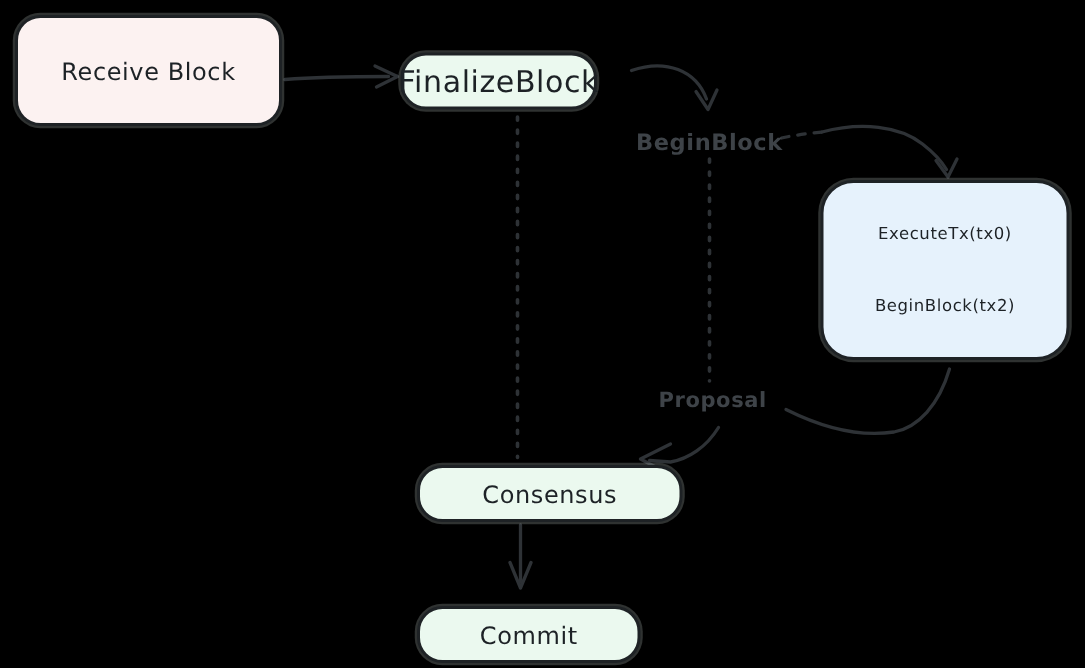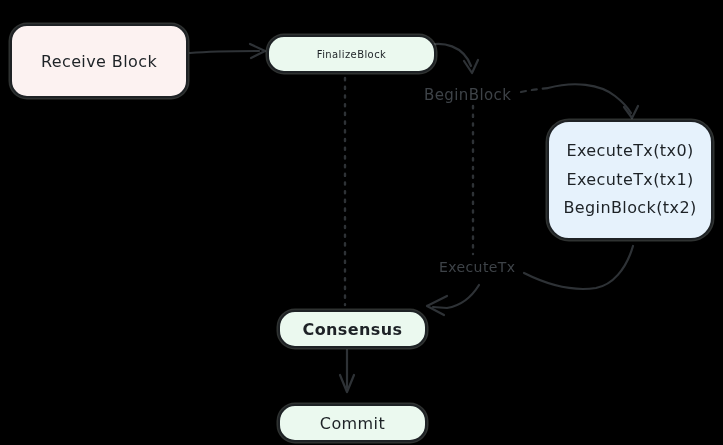--- a/index.html
+++ b/index.html
@@ -23,28 +23,28 @@
   .connectors path.dotted{stroke-dasharray:2.2 6.5;stroke-width:2.4;}
   .connectors path.dashy{stroke-dasharray:5 6;}
   .node{
     position:absolute;display:flex;flex-direction:column;align-items:center;justify-content:center;
     border:2.2px solid var(--node-border);border-radius:17px;
     color:var(--node-text);text-align:center;letter-spacing:.4px;
     box-shadow:0 0 0 1.5px rgba(170,180,175,.28);
     box-sizing:border-box;
   }
   .node span{display:block;}
-  .node-receive{left:10px;top:24px;width:178px;height:74px;background:var(--fill-pink);font-size:16px;line-height:19px;}
-  .node-finalize{left:267px;top:35px;width:169px;height:38px;background:var(--fill-green);font-size:10px;}
-  .node-execute{left:547px;top:120px;width:166px;height:120px;background:var(--fill-blue);font-size:16px;line-height:28.5px;border-radius:22px;}
-  .node-consensus{left:278px;top:310px;width:149px;height:38px;background:var(--fill-green);font-size:16px;font-weight:bold;}
+  .node-receive{left:10px;top:10px;width:178px;height:74px;background:var(--fill-pink);font-size:16px;line-height:19px;}
+  .node-finalize{left:267px;top:35px;width:131px;height:38px;background:var(--fill-green);font-size:20px;}
+  .node-execute{left:547px;top:120px;width:166px;height:120px;background:var(--fill-blue);font-size:11px;line-height:28.5px;border-radius:22px;gap:20px;}
+  .node-consensus{left:278px;top:310px;width:177px;height:38px;background:var(--fill-green);font-size:16px;}
   .node-commit{left:278px;top:404px;width:149px;height:38px;background:var(--fill-green);font-size:16px;}
   .phase-label{
     position:absolute;color:var(--phase-label);letter-spacing:.4px;
-    font-weight:normal;
+    font-weight:bold;
   }
   .label-begin{left:424px;top:86px;width:94px;font-size:15px;}
   .label-end{left:439px;top:259px;width:78px;font-size:14px;}
 </style>
 </head>
 <body>
 
 <div class="canvas">
 
   <svg class="connectors" viewBox="0 0 723 445" xmlns="http://www.w3.org/2000/svg">
@@ -77,25 +77,24 @@
   </div>
 
   <div class="node node-finalize">
     <span>FinalizeBlock</span>
   </div>
 
   <div class="phase-label label-begin">BeginBlock</div>
 
   <div class="node node-execute">
     <span>ExecuteTx(tx0)</span>
-    <span>ExecuteTx(tx1)</span>
     <span>BeginBlock(tx2)</span>
   </div>
 
-  <div class="phase-label label-end">ExecuteTx</div>
+  <div class="phase-label label-end">Proposal</div>
 
   <div class="node node-consensus">
     <span>Consensus</span>
   </div>
 
   <div class="node node-commit">
     <span>Commit</span>
   </div>
 
 </div>

